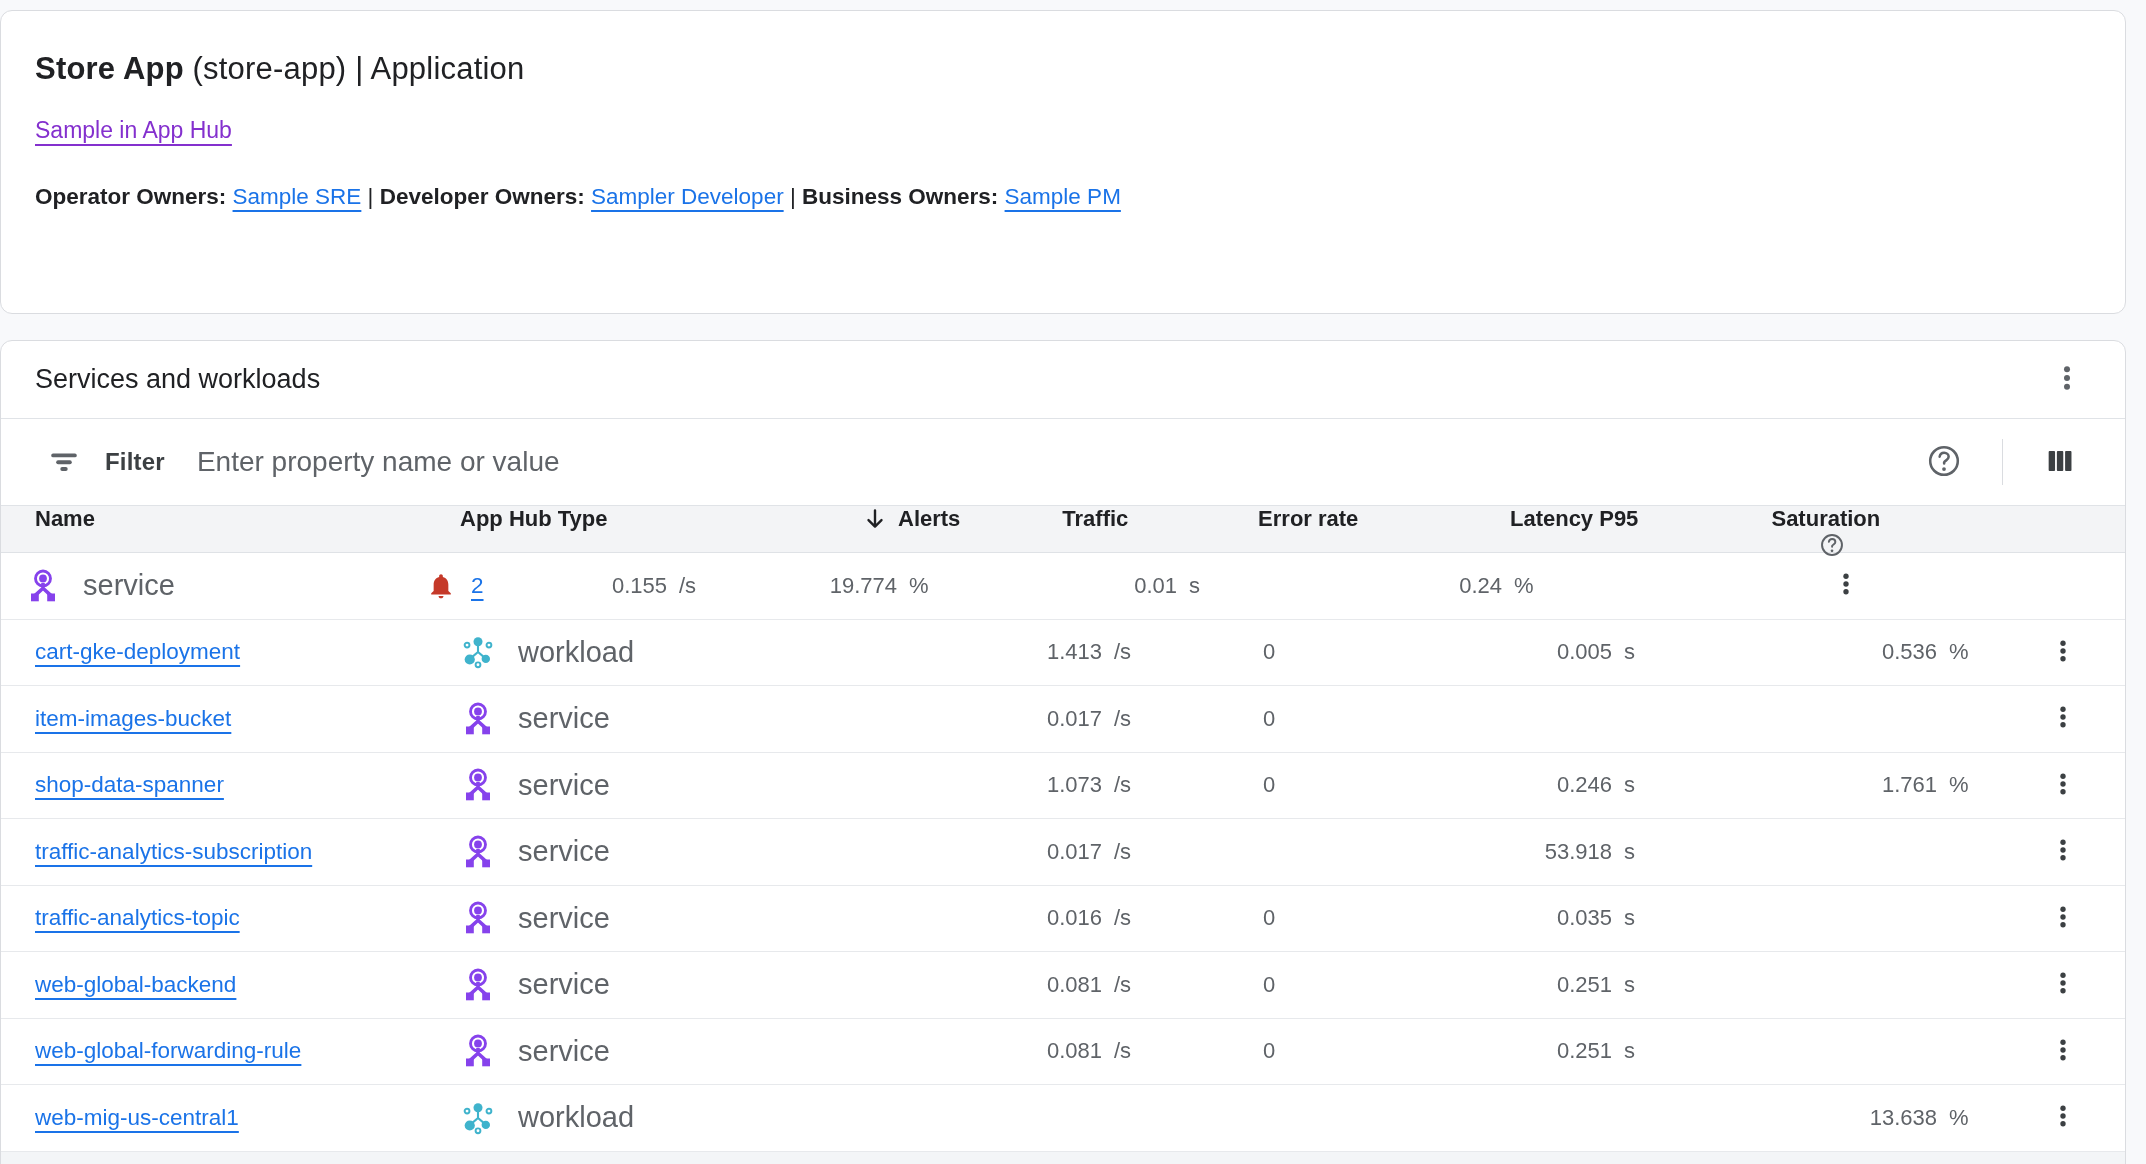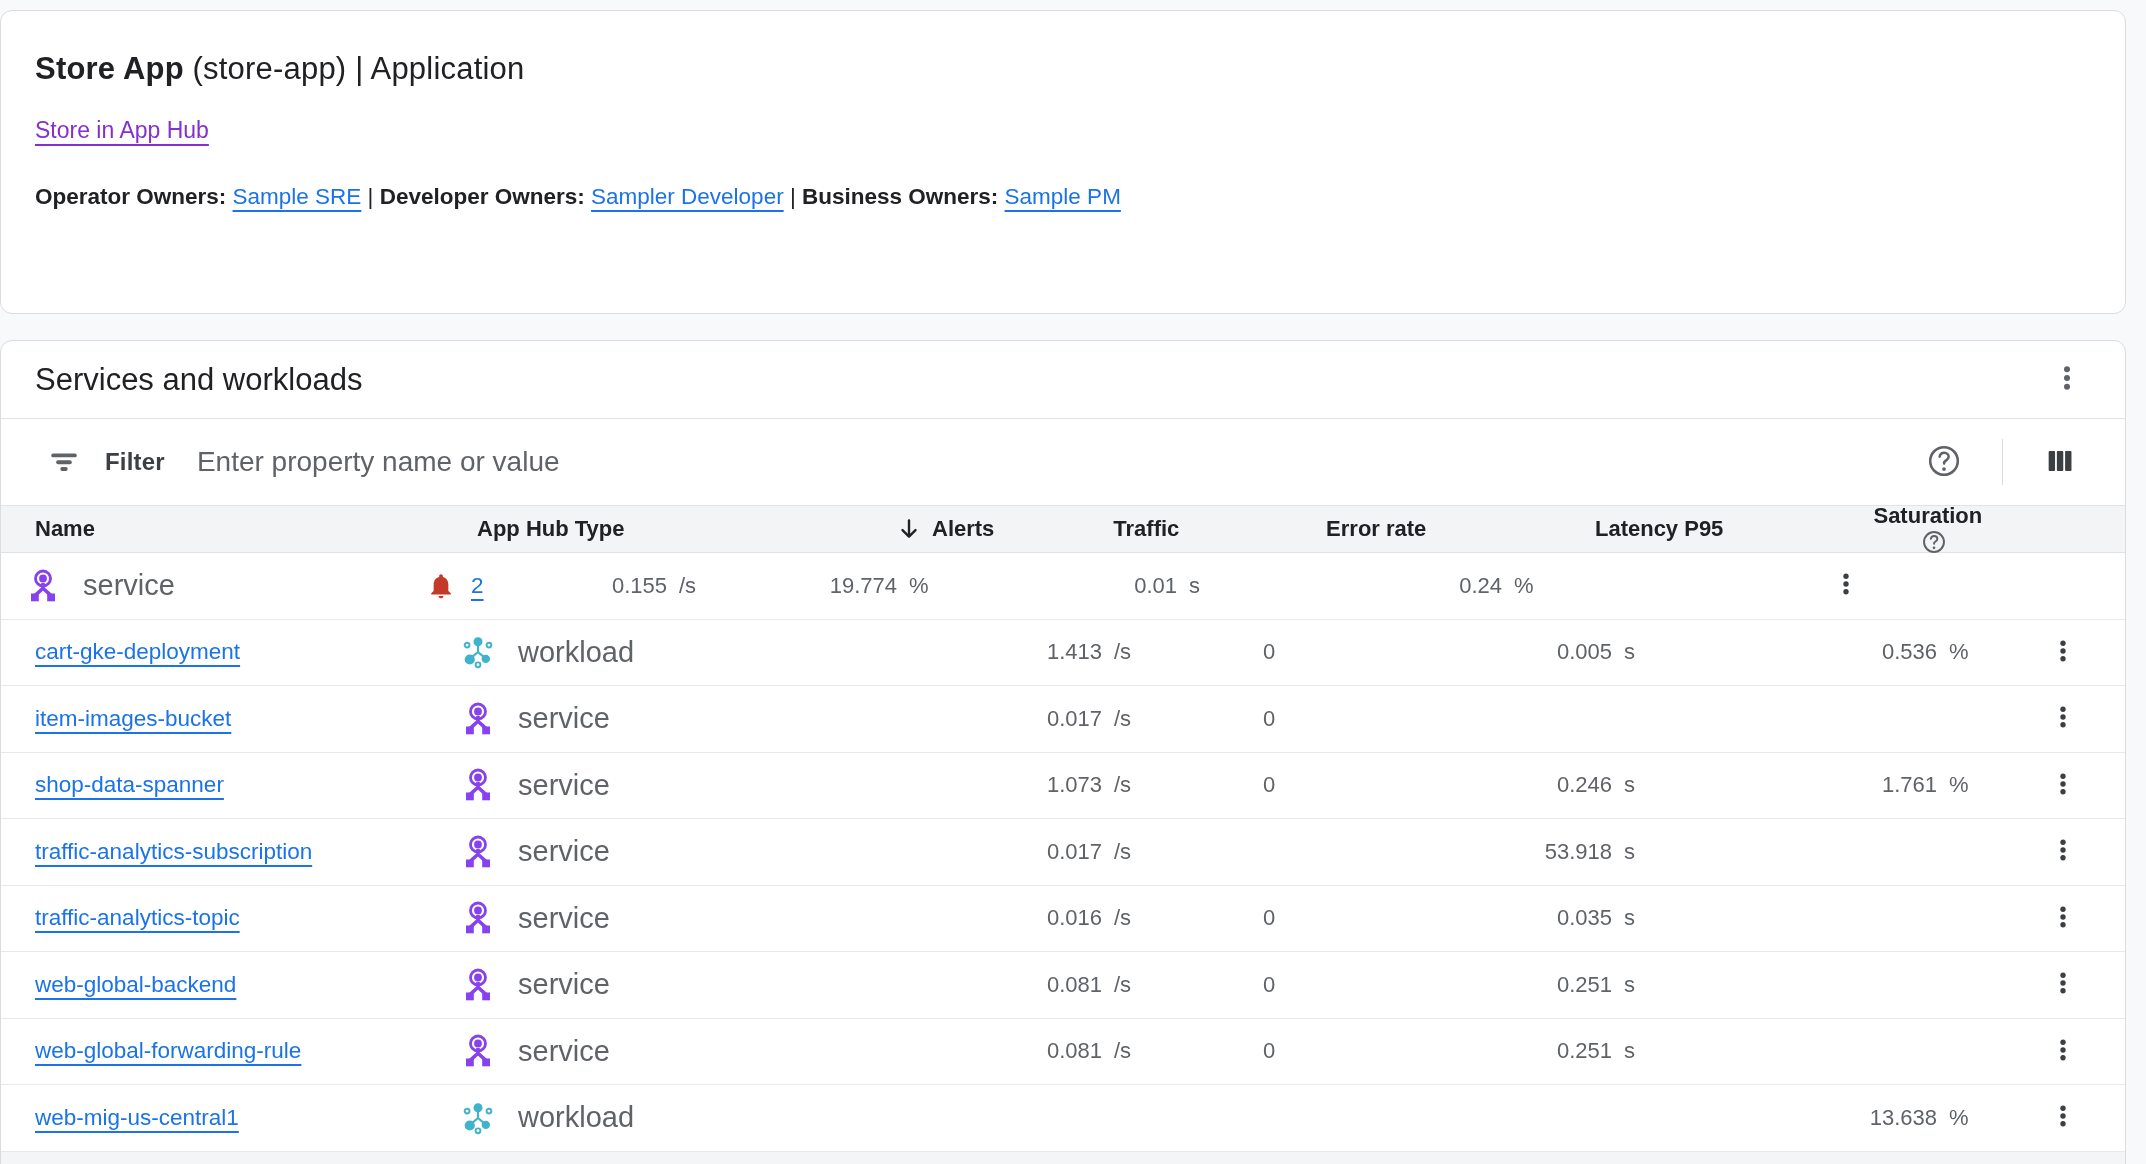--- a/index.html
+++ b/index.html
@@ -35,21 +35,21 @@
     text-decoration: underline; text-decoration-thickness: 2px; text-underline-offset: 6px;
   }
 
   
   .table-card { top: 340px; height: 850px; overflow: hidden; }
   .panel-header {
     height: 78px; display: flex; align-items: center;
     padding: 0 36px 0 34px;
     border-bottom: 1px solid #e0e3e7;
   }
-  .panel-title { font-size: 31px; font-weight: 400; color: #202124; flex: 1; }
+  .panel-title { font-size: 27px; font-weight: 400; color: #202124; flex: 1; }
   .kebab {
     background: none; border: none; cursor: pointer;
     width: 44px; height: 44px; display: flex; align-items: center; justify-content: center;
     color: #5f6368;
   }
   .kebab svg { width: 30px; height: 30px; }
   .row-kebab { color: #3c4043; }
   .row-kebab svg { width: 28px; height: 28px; }
 
   .filter-bar {
@@ -66,23 +66,23 @@
   }
   .filter-input::placeholder { color: #5f6368; opacity: 1; }
   .icon-btn { background: none; border: none; cursor: pointer; display: flex; align-items: center; justify-content: center; }
   .help-icon { width: 36px; height: 36px; }
   .vdiv { width: 1.5px; height: 46px; background: #dadce0; margin: 0 40px; }
   .columns-icon { width: 34px; height: 34px; }
 
   
   .thead {
     height: 47px; background: #f3f4f6;
-    display: flex; align-items: center;
+    display: flex; align-items: flex-start;
     border-bottom: 1px solid #dfe2e6;
-    font-size: 22px; font-weight: 700; color: #202124; gap: 17px;
+    font-size: 22px; font-weight: 700; color: #202124;
   }
   .trow {
     height: 66.5px; display: flex; align-items: center;
     border-bottom: 1px solid #e7e9ec;
     font-size: 22px; background: #fff;
   }
   .c-name { flex: 0 0 435px; padding-left: 34px; }
   .c-type { flex: 0 0 330px; padding-left: 24px; display: flex; align-items: center; }
   .c-alerts { flex: 0 0 190px; display: flex; align-items: center; }
   .c-traffic { flex: 0 0 210px; }
@@ -114,21 +114,21 @@
 
   .footer-strip { height: 100px; background: #f3f5f7; border-top: 0; }
 </style>
 </head>
 <body>
 
 <div class="page">
 
   <section class="card app-card">
     <h1 class="app-title"><span class="bold">Store App</span><span> (store-app) | Application</span></h1>
-    <a class="purple-link" href="#">Store in App Hub</a>
+    <a class="purple-link" href="#">Sample in App Hub</a>
     <div class="meta-block">
       <p class="meta"><b>Operator Owners: </b><a class="blue-link" href="#">Sample SRE</a><span> | </span><b>Developer Owners: </b><a class="blue-link" href="#">Sampler Developer</a><span> | </span><b>Business Owners: </b><a class="blue-link" href="#">Sample PM</a></p>
     </div>
   </section>
 
   <section class="card table-card">
 
     <div class="panel-header">
       <h2 class="panel-title">Services and workloads</h2>
       <button class="kebab">

